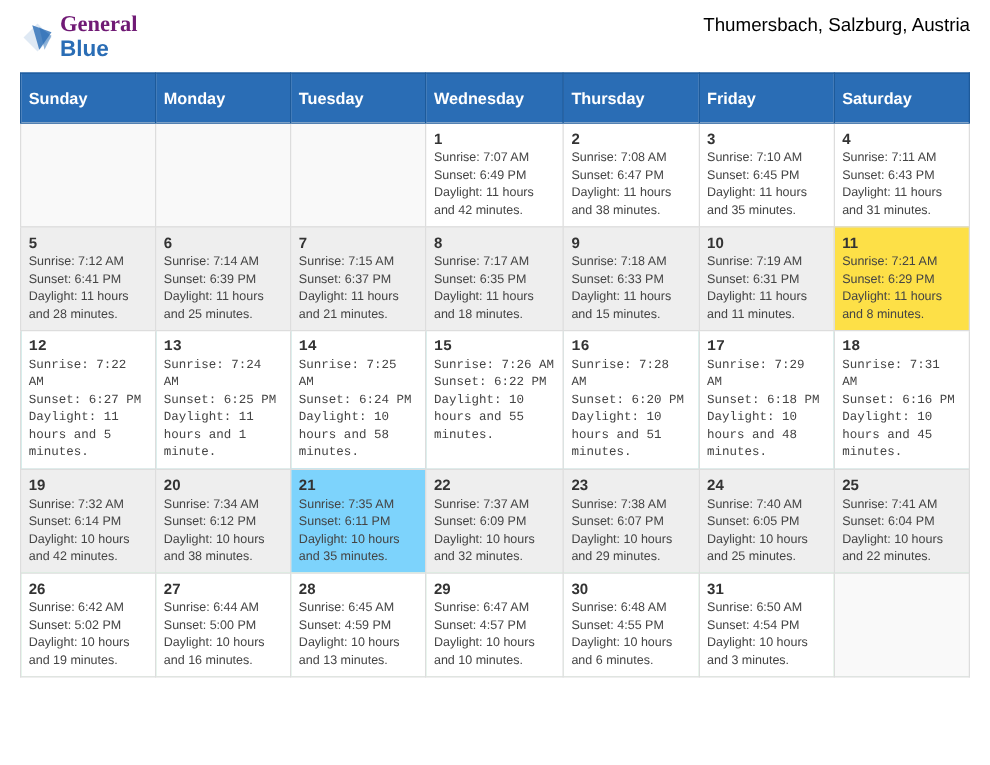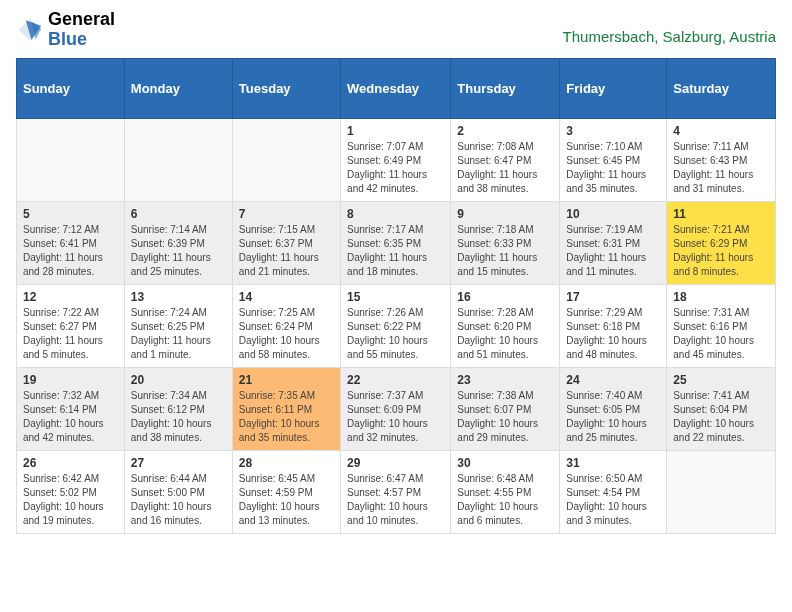--- a/index.html
+++ b/index.html
@@ -25,51 +25,51 @@
     .logo {
       display: flex;
       align-items: center;
       gap: 4px;
     }
     .logo-text {
       font-size: 18px;
       font-weight: bold;
       line-height: 1.1;
     }
-    .logo-general { color: #000000; }
+    .logo-general { color: #701a75; font-family: Liberation Serif, serif; }
     .logo-blue { color: #2a6db5; }
     .logo-icon {
       width: 28px;
       height: 28px;
     }
     .title-block {
       text-align: right;
     }
     .main-title {
       font-size: 36px;
       font-weight: bold;
       color: #333;
       line-height: 1.1;
     }
     .subtitle {
       font-size: 15px;
-      color: #15803d;
-      margin-top: 18px;
+      color: #000000;
+      margin-top: 2px;
     }
     .calendar {
       width: 100%;
       border-collapse: collapse;
       border: 1px solid #ccc;
     }
     .calendar th {
       background: #2a6db5;
       color: #fff;
       font-size: 13px;
       font-weight: bold;
-      padding: 22px 6px;
+      padding: 12px 6px;
       text-align: left;
       border: 1px solid #1d5a9a;
     }
     .calendar td {
       vertical-align: top;
       padding: 5px 6px;
       font-size: 10.5px;
       color: #333;
       border: 1px solid #ddd;
       width: 113px;
@@ -176,21 +176,21 @@
           </td>
           <td style="background: rgb(238, 238, 238);">
             <span class="day-number">10</span>
             <div class="day-info">Sunrise: 7:19 AM<br>Sunset: 6:31 PM<br>Daylight: 11 hours and 11 minutes.</div>
           </td>
           <td style="background: #fde047;">
             <span class="day-number">11</span>
             <div class="day-info">Sunrise: 7:21 AM<br>Sunset: 6:29 PM<br>Daylight: 11 hours and 8 minutes.</div>
           </td>
         </tr>
-        <tr style="background: #14b8a6;">
+        <tr style="background: #14b8a6; font-family: Liberation Mono, monospace;">
           <td>
             <span class="day-number">12</span>
             <div class="day-info">Sunrise: 7:22 AM<br>Sunset: 6:27 PM<br>Daylight: 11 hours and 5 minutes.</div>
           </td>
           <td>
             <span class="day-number">13</span>
             <div class="day-info">Sunrise: 7:24 AM<br>Sunset: 6:25 PM<br>Daylight: 11 hours and 1 minute.</div>
           </td>
           <td>
             <span class="day-number">14</span>
@@ -215,21 +215,21 @@
         </tr>
         <tr style="background: rgb(238, 238, 238);">
           <td style="background: rgb(238, 238, 238);">
             <span class="day-number">19</span>
             <div class="day-info">Sunrise: 7:32 AM<br>Sunset: 6:14 PM<br>Daylight: 10 hours and 42 minutes.</div>
           </td>
           <td style="background: rgb(238, 238, 238);">
             <span class="day-number">20</span>
             <div class="day-info">Sunrise: 7:34 AM<br>Sunset: 6:12 PM<br>Daylight: 10 hours and 38 minutes.</div>
           </td>
-          <td style="background: #fdba74;">
+          <td style="background: #7dd3fc;">
             <span class="day-number">21</span>
             <div class="day-info">Sunrise: 7:35 AM<br>Sunset: 6:11 PM<br>Daylight: 10 hours and 35 minutes.</div>
           </td>
           <td style="background: rgb(238, 238, 238);">
             <span class="day-number">22</span>
             <div class="day-info">Sunrise: 7:37 AM<br>Sunset: 6:09 PM<br>Daylight: 10 hours and 32 minutes.</div>
           </td>
           <td style="background: rgb(238, 238, 238);">
             <span class="day-number">23</span>
             <div class="day-info">Sunrise: 7:38 AM<br>Sunset: 6:07 PM<br>Daylight: 10 hours and 29 minutes.</div>

